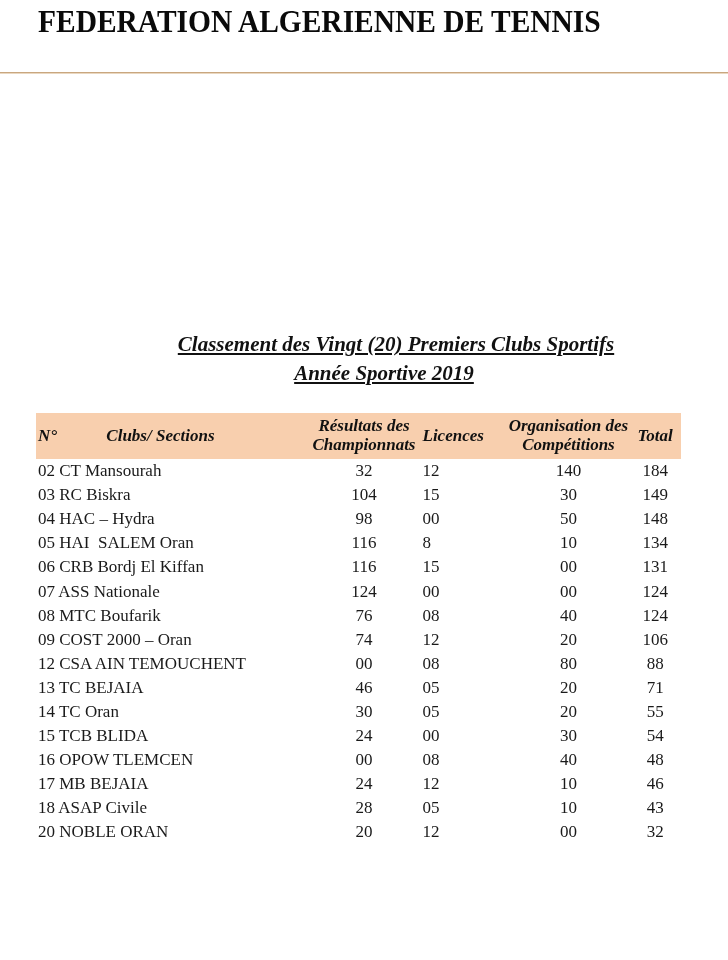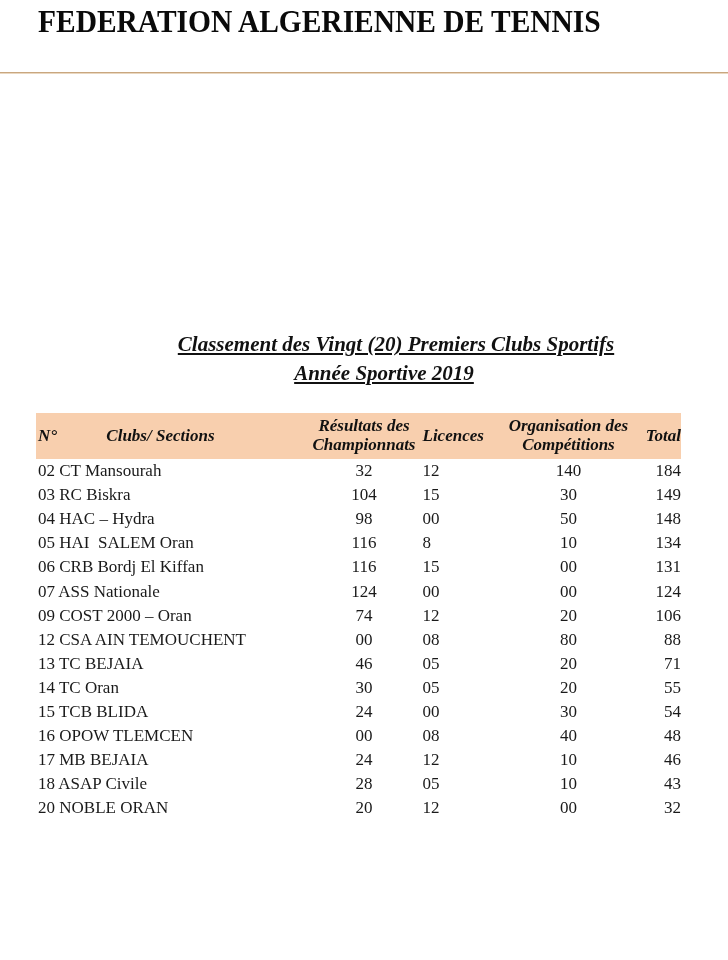--- a/index.html
+++ b/index.html
@@ -76,21 +76,21 @@
       height: 24.1px;
       padding: 0;
       line-height: 22px;
       color: #1a1a1a;
     }
     .c-no { width: 42px; text-align: left; padding-left: 2px !important; }
     .c-club { width: 210px; text-align: left; }
     .c-res { width: 120px; text-align: center; }
     .c-lic { width: 90px; text-align: left; }
     .c-org { width: 128px; text-align: center; }
-    .c-tot { width: 55px; text-align: right; }
+    .c-tot { width: 55px; text-align: center; }
     td.club-cell { padding-left: 2px !important; white-space: pre; }
     th.h-club { text-align: left; padding-left: 28px !important; }
     th.h-res { padding-right: 6px; }
   </style>
 </head>
 <body>
 
 <div class="org-title">FEDERATION ALGERIENNE DE TENNIS</div>
 <div class="header-rule"></div>
 
@@ -151,20 +151,27 @@
         <td class="c-tot">131</td>
       </tr>
       <tr>
         <td class="club-cell" colspan="2">07 ASS Nationale</td>
         <td class="c-res">124</td>
         <td class="c-lic">00</td>
         <td class="c-org">00</td>
         <td class="c-tot">124</td>
       </tr>
       <tr>
+        <td class="club-cell" colspan="2">08 MTC Boufarik</td>
+        <td class="c-res">76</td>
+        <td class="c-lic">08</td>
+        <td class="c-org">40</td>
+        <td class="c-tot">124</td>
+      </tr>
+      <tr>
         <td class="club-cell" colspan="2">09 COST 2000 – Oran</td>
         <td class="c-res">74</td>
         <td class="c-lic">12</td>
         <td class="c-org">20</td>
         <td class="c-tot">106</td>
       </tr>
       <tr>
         <td class="club-cell" colspan="2">12 CSA AIN TEMOUCHENT</td>
         <td class="c-res">00</td>
         <td class="c-lic">08</td>

